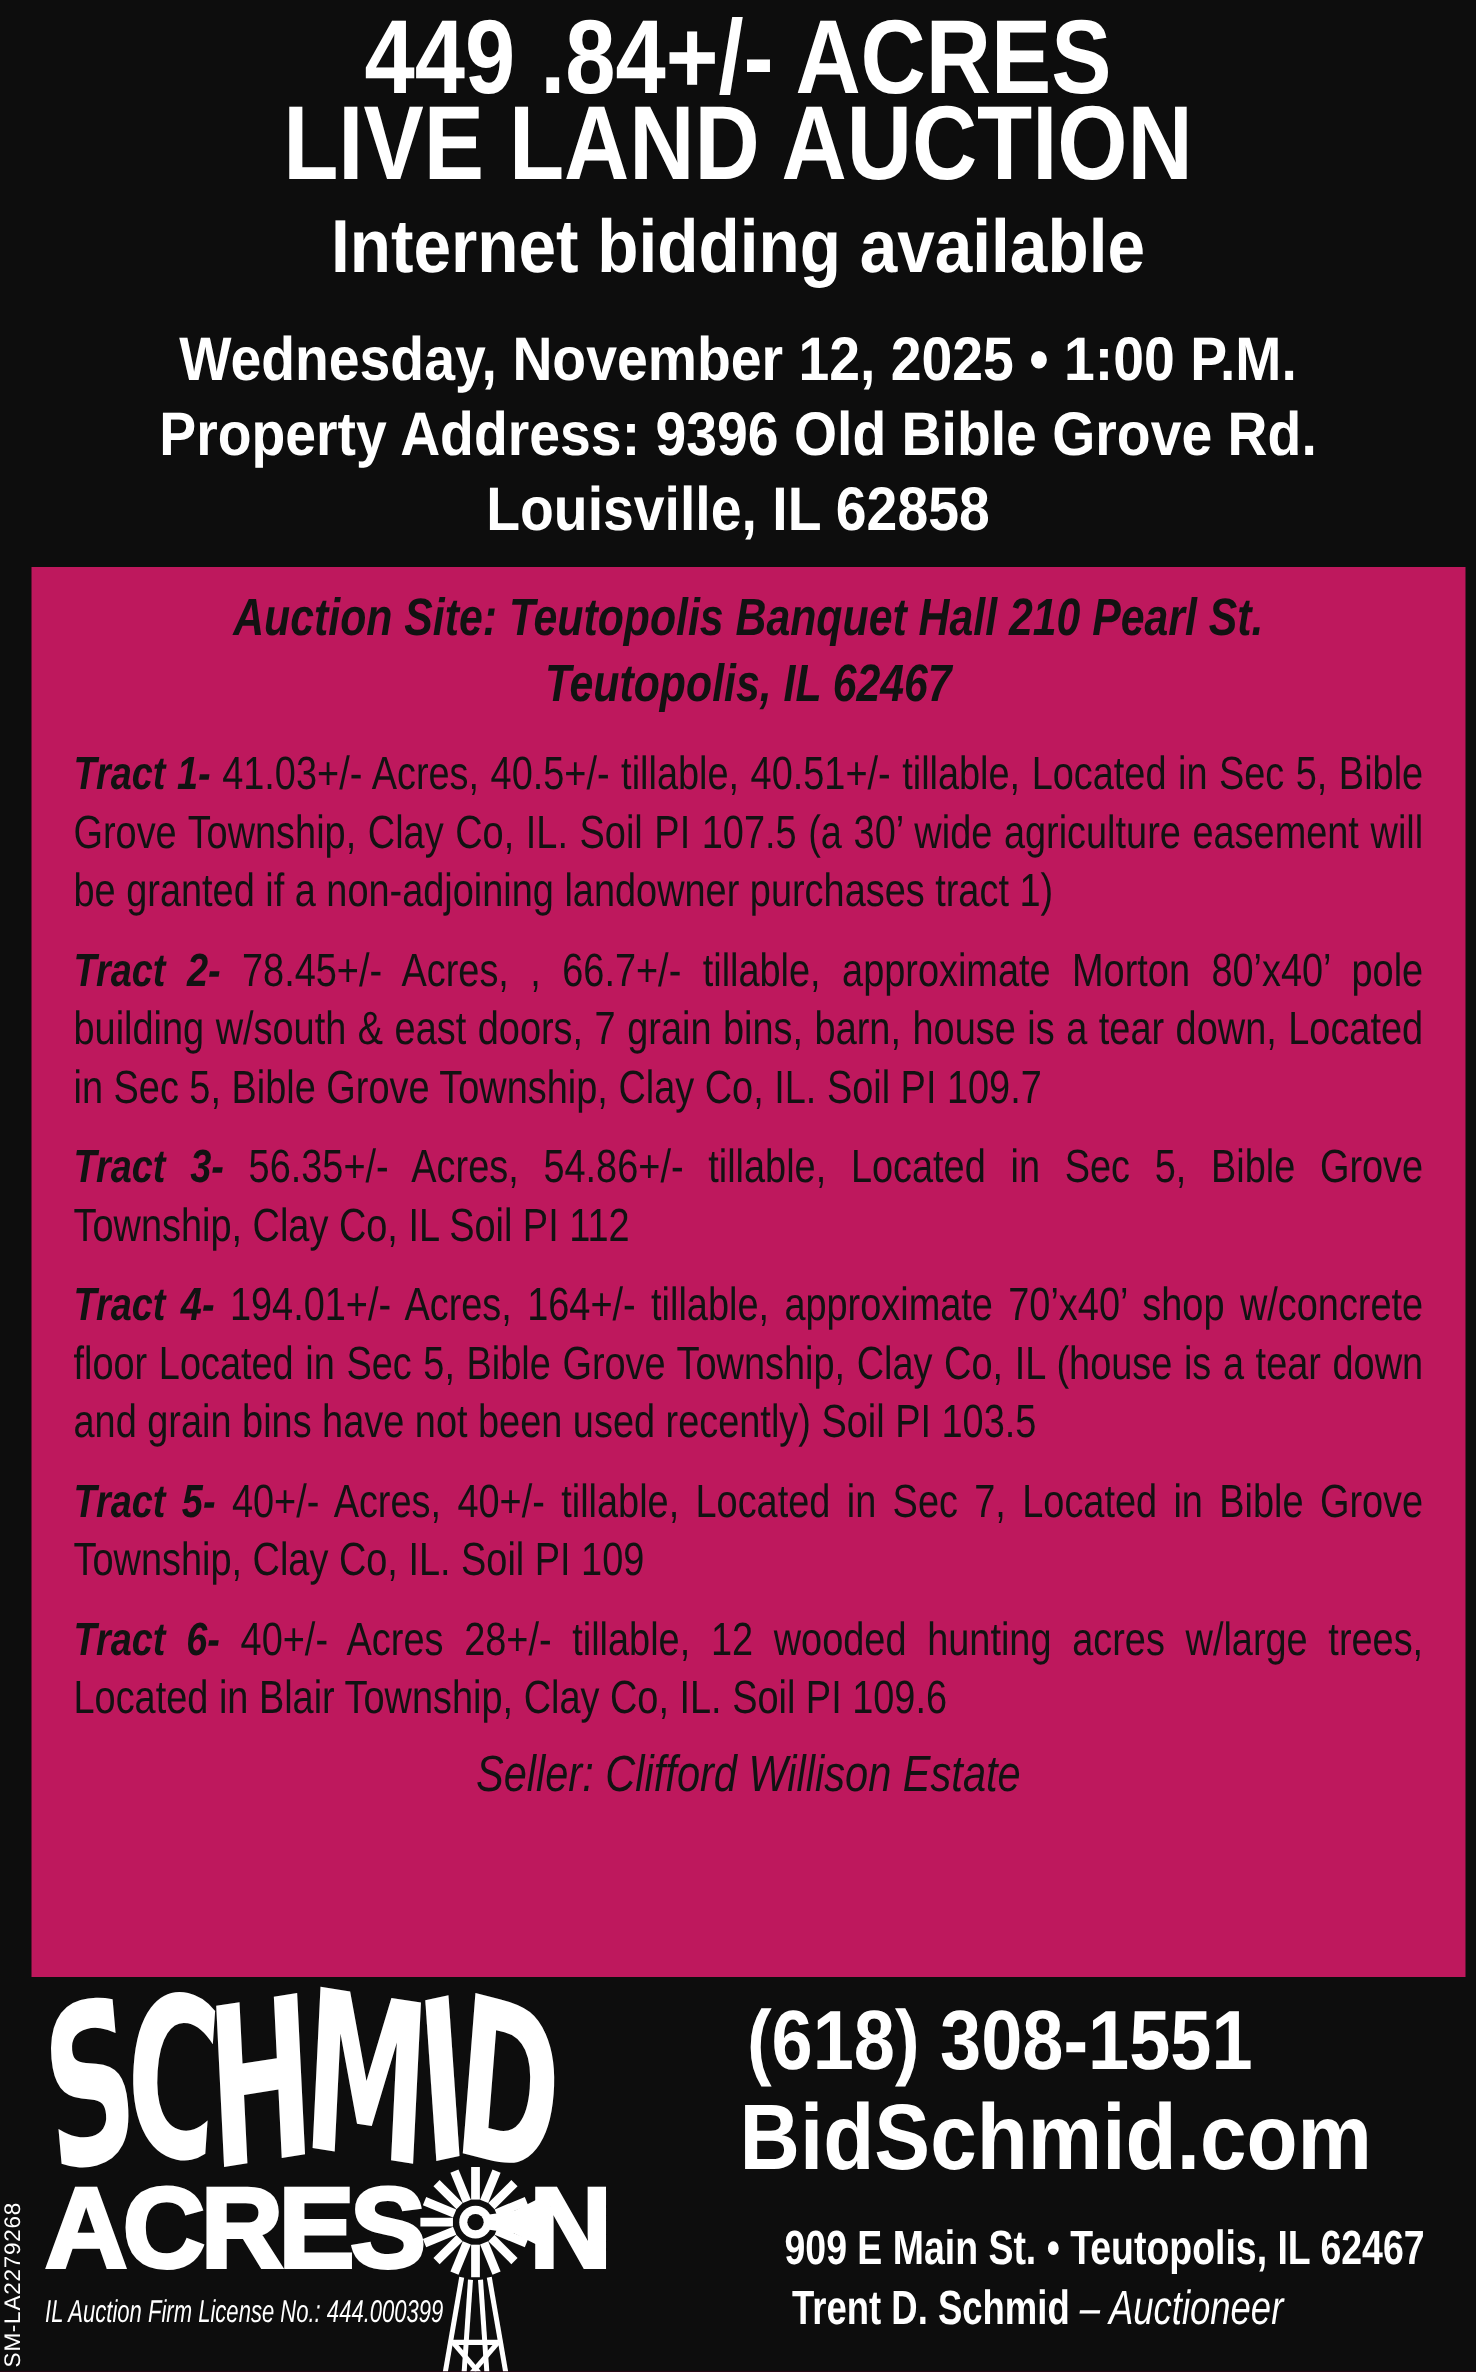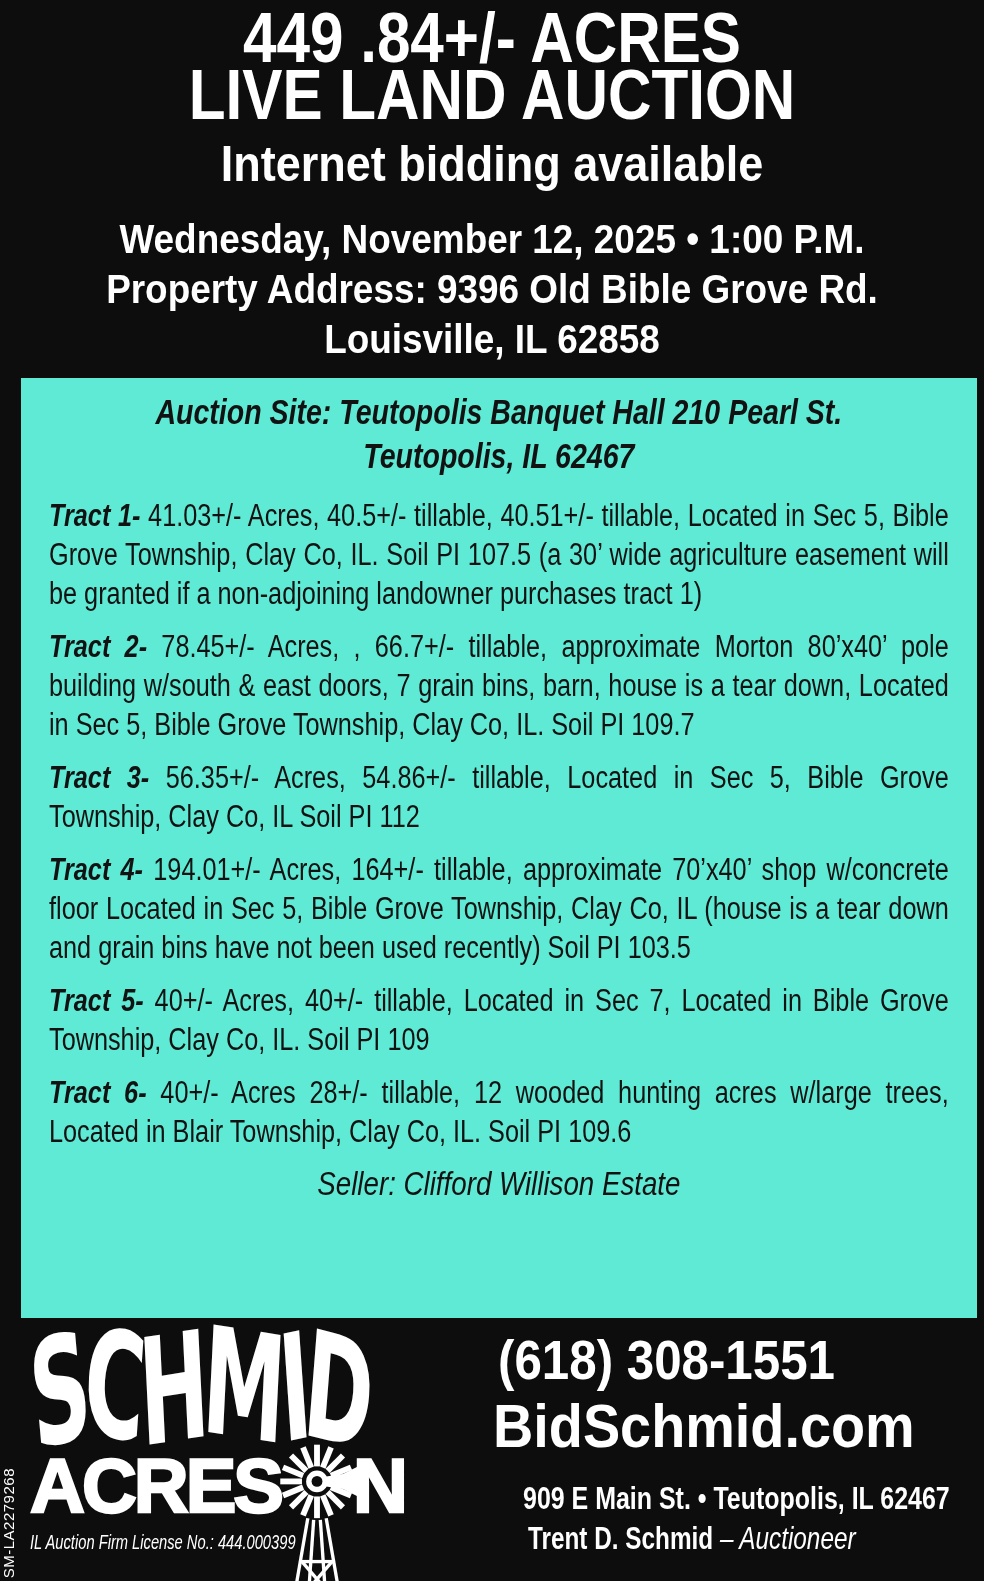--- a/index.html
+++ b/index.html
@@ -8,21 +8,21 @@
     font-family:"Liberation Sans",sans-serif;color:#fff;overflow:hidden;
   }
   
   .top-section{padding-top:10px;text-align:center;}
   .h1{font-size:70px;line-height:57px;font-weight:bold;transform:scaleX(.86);white-space:nowrap;}
   .h2{font-size:50px;line-height:48px;font-weight:bold;margin-top:16px;transform:scaleX(.9);white-space:nowrap;}
   .h3{font-size:41px;line-height:50px;font-weight:bold;transform:scaleX(.9);white-space:nowrap;}
   .h3.first{margin-top:26px;}
   
   .panel{
-    margin-left:21px;margin-top:14px;width:956px;height:940px;background:#5eead4;color:#121212;
+    margin-left:21px;margin-top:14px;width:956px;height:940px;background:#be185d;color:#121212;
     box-sizing:border-box;padding:12px 28px 0 28px;overflow:hidden;
   }
   .scalewrap{width:1104px;transform:scaleX(.815);transform-origin:0 0;}
   .site-line{font-size:35px;line-height:44px;font-weight:bold;font-style:italic;text-align:center;}
   .tract{font-size:31px;line-height:39px;text-align:justify;margin:14px 0 0 0;}
   .tract.first{margin-top:18px;}
   .tract-label{font-weight:bold;font-style:italic;}
   .seller{font-size:34px;font-style:italic;text-align:center;margin-top:12px;line-height:40px;}
   
   .footer{position:relative;height:264px;overflow:hidden;}

